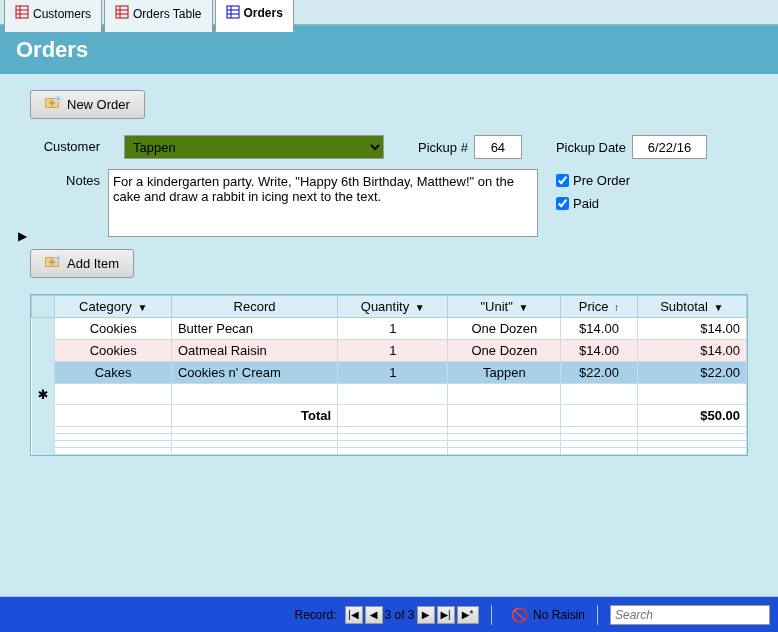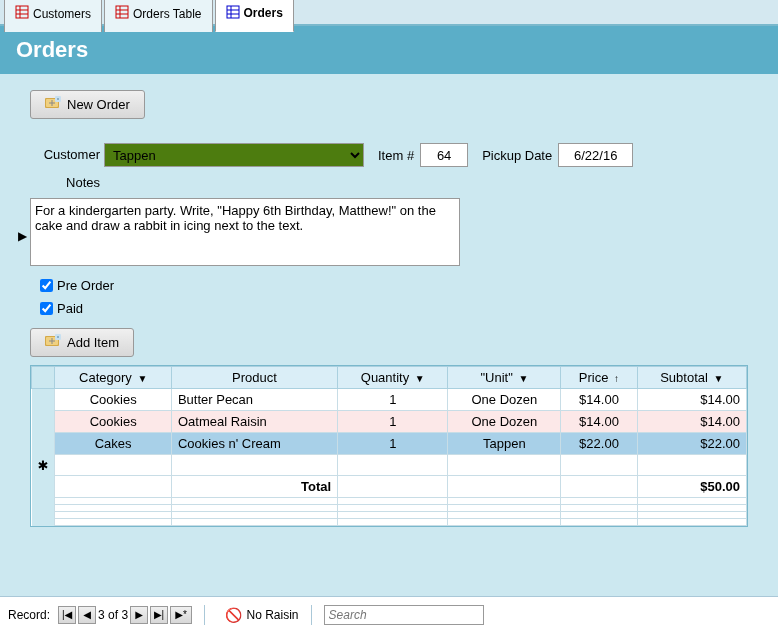--- a/index.html
+++ b/index.html
@@ -67,30 +67,30 @@
     .new-order-btn {
       display: flex;
       align-items: center;
       gap: 6px;
       padding: 5px 14px;
       background: linear-gradient(to bottom, #f0f0f0, #d8d8d8);
       border: 1px solid #999;
       border-radius: 3px;
       cursor: pointer;
       font-size: 13px;
-      margin-bottom: 24px;
+      margin-bottom: 16px;
       width: fit-content;
     }
 
     
     .form-row {
       display: flex;
       align-items: center;
-      margin-bottom: 4px;
-      gap: 4px;
+      margin-bottom: 10px;
+      gap: 24px;
     }
     .form-label {
       width: 70px;
       text-align: right;
       font-size: 13px;
       color: #000;
       align-self: flex-start;
       padding-top: 4px;
     }
     .customer-select {
@@ -120,21 +120,20 @@
     }
     .order-num-input { width: 48px; }
     .pickup-date-input { width: 75px; }
 
     
     .notes-row {
       display: flex;
       align-items: flex-start;
       gap: 8px;
       margin-bottom: 12px;
-      flex-direction: column;
     }
     .notes-textarea {
       width: 430px;
       height: 68px;
       border: 1px solid #999;
       background: white;
       font-size: 13px;
       padding: 4px;
       resize: none;
       font-family: Arial, sans-serif;
@@ -157,21 +156,21 @@
     .add-item-btn {
       display: flex;
       align-items: center;
       gap: 6px;
       padding: 5px 14px;
       background: linear-gradient(to bottom, #f0f0f0, #d8d8d8);
       border: 1px solid #999;
       border-radius: 3px;
       cursor: pointer;
       font-size: 13px;
-      margin-bottom: 8px;
+      margin-bottom: 16px;
       width: fit-content;
     }
 
     
     .data-table {
       width: 100%;
       border-collapse: collapse;
       background: white;
       font-size: 13px;
     }
@@ -206,30 +205,31 @@
     }
     .star-cell { width: 16px; text-align: center; background: #cce8f0 !important; border: none !important; }
     .table-wrapper {
       border: 1px solid #7ab8cc;
     }
 
     
     .status-bar {
       display: flex;
       align-items: center;
-      background: #ffffff;
+      background: #1d4ed8;
       border-top: 1px solid #aac8d8;
       height: 36px;
       padding: 0 8px;
       gap: 8px;
       font-size: 12px;
       position: absolute;
       bottom: 0;
       left: 0;
       right: 0;
+      justify-content: flex-end;
     }
     .nav-group {
       display: flex;
       align-items: center;
       gap: 2px;
     }
     .nav-btn {
       width: 18px;
       height: 18px;
       border: 1px solid #999;
@@ -330,21 +330,21 @@
     </span>
     <span>New Order</span>
   </button>
 
   <div class="form-row">
     <span class="form-label">Customer</span>
     <select class="customer-select">
       <option>Tappen</option>
     </select>
     <div class="field-group">
-      <span class="field-label">Item #</span>
+      <span class="field-label">Pickup #</span>
       <input type="text" class="field-input order-num-input" value="64" style="">
     </div>
     <div class="field-group">
       <span class="field-label">Pickup Date</span>
       <input type="text" class="field-input pickup-date-input" value="6/22/16" style="">
     </div>
   </div>
 
   <div class="notes-row">
     <span class="form-label">Notes</span>
@@ -379,21 +379,21 @@
     <div class="table-wrapper">
       <table class="data-table">
         <thead>
           <tr>
             <th style="width:16px; background:#cce8f0; border:1px solid #aad0df;"></th>
             <th>
               <span>Category</span>
               <span class="sort-arrow">▼</span>
             </th>
             <th>
-              <span>Product</span>
+              <span>Record</span>
             </th>
             <th>
               <span>Quantity</span>
               <span class="sort-arrow">▼</span>
             </th>
             <th>
               <span>"Unit"</span>
               <span class="sort-arrow">▼</span>
             </th>
             <th>

